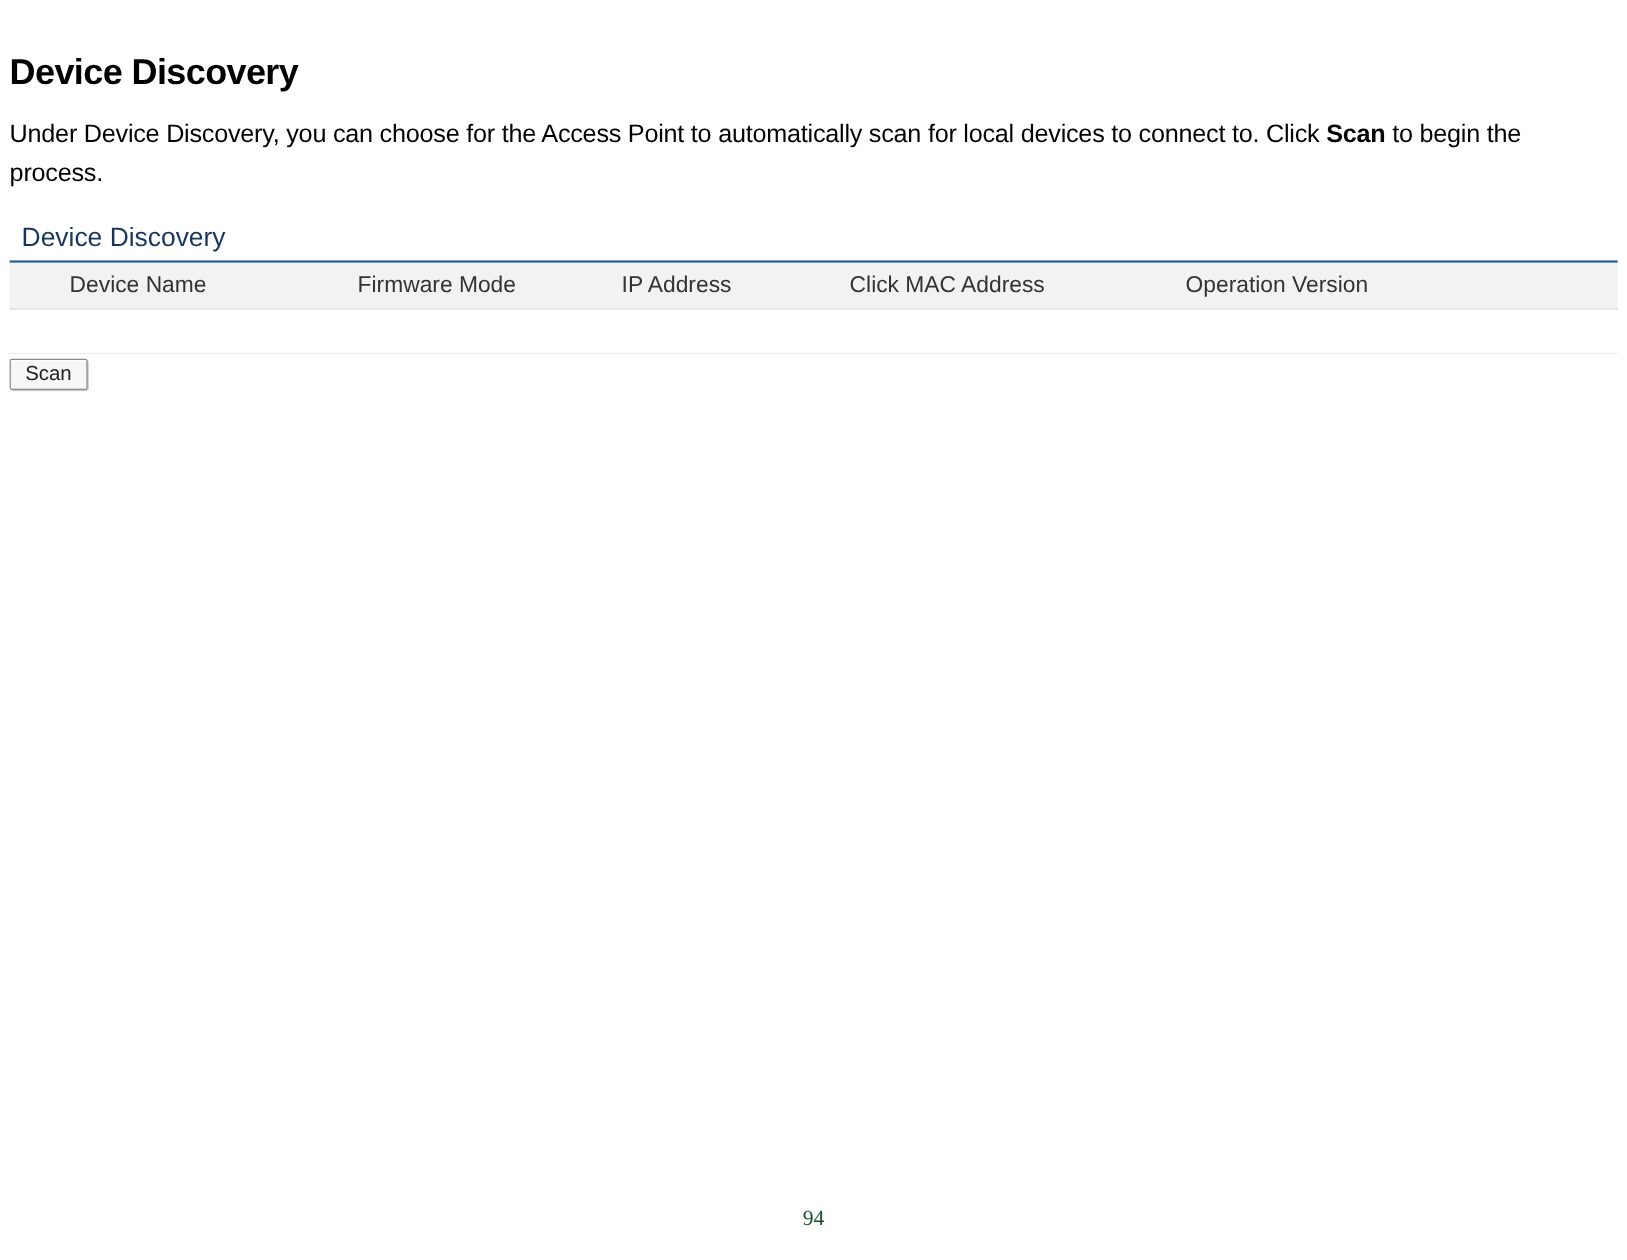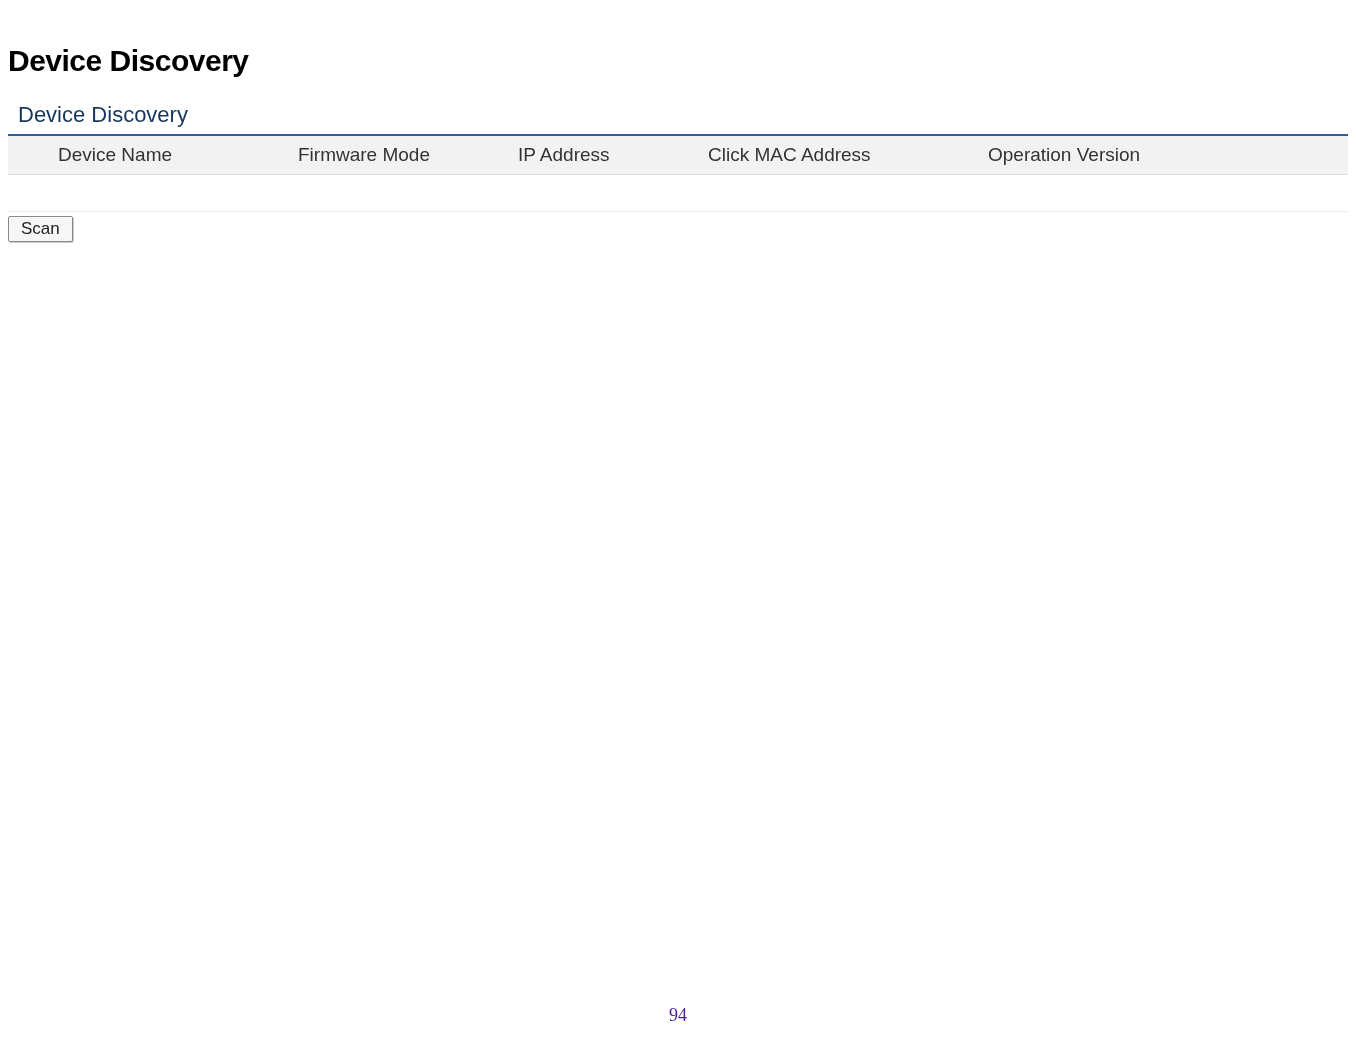--- a/index.html
+++ b/index.html
@@ -83,29 +83,32 @@
     color: #222;
   }
   .page-number {
     position: absolute;
     bottom: 24px;
     left: 0;
     right: 0;
     text-align: center;
     font-family: "Times New Roman", Times, serif;
     font-size: 18px;
-    color: #4c1d95;
+    color: #14532d;
   }
 </style>
 </head>
 <body>
 
 <div class="page">
   <h1 class="section-title">Device Discovery</h1>
 
+  <p class="intro">
+    <span>Under Device Discovery, you can choose for the Access Point to automatically scan for local devices to connect to. Click </span><strong>Scan</strong><span> to begin the process.</span>
+  </p>
 
   <div class="panel">
     <div class="panel-title">Device Discovery</div>
     <table class="discovery">
       <thead>
         <tr>
           <th>Device Name</th>
           <th>Firmware Mode</th>
           <th>IP Address</th>
           <th>Click MAC Address</th>

